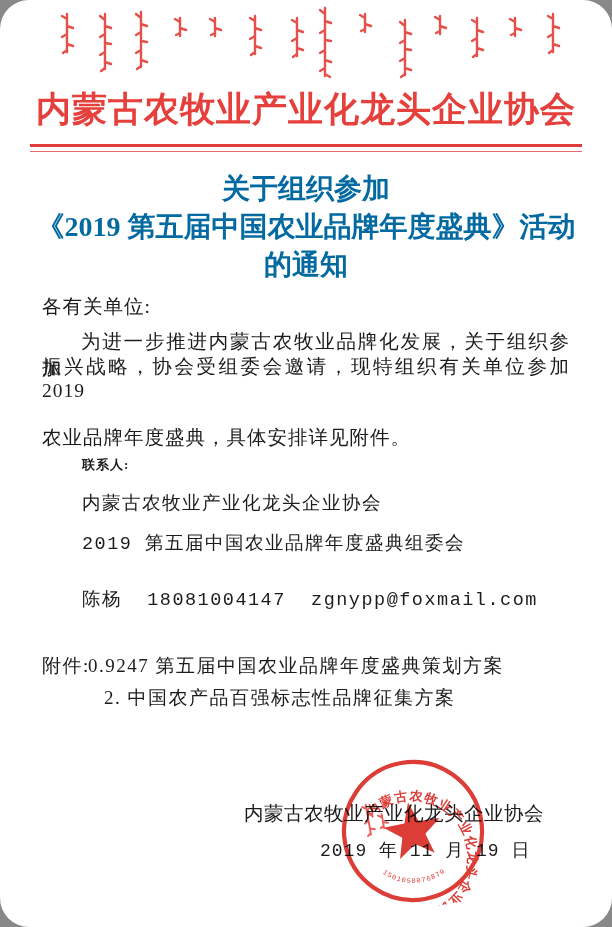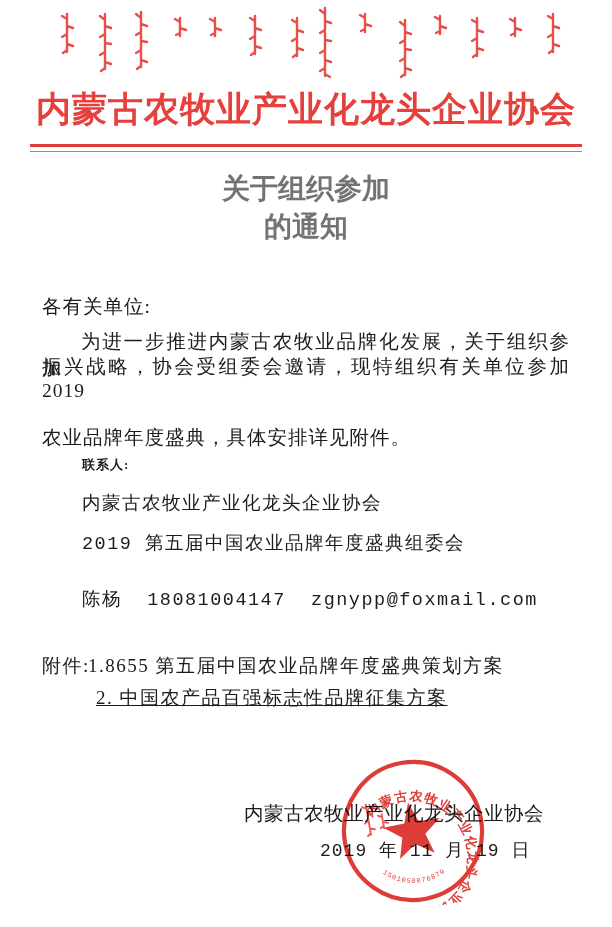--- a/index.html
+++ b/index.html
@@ -1,54 +1,54 @@
 <!DOCTYPE html>
 <html><head>
 <meta charset="utf-8">
 <style>
   html,body{margin:0;padding:0;background:#888;}
   .page{
     position:relative;width:612px;height:927px;background:#ffffff;
     margin:0 auto;overflow:hidden;
-    font-family:"Liberation Serif","DejaVu Serif",serif;color:#1c1c1c;
+    font-family:"Liberation Serif","DejaVu Serif",serif;color:#1c1c1c;border-radius:29px;
   }
   
   .mongolian{position:absolute;left:48px;top:6px;}
   .org-name{
     position:absolute;top:86px;left:0;width:612px;text-align:center;
     font-size:35px;font-weight:bold;color:#e6403c;letter-spacing:1px;white-space:nowrap;
   }
   .rule{position:absolute;left:30px;width:552px;height:0;}
   .rule-thick{top:144px;border-top:3.5px solid #df3d3b;}
   .rule-thin{top:151px;border-top:1.8px solid #e96a67;}
   
   .doc-title{
     position:absolute;top:170px;left:18px;width:576px;text-align:center;
-    font-size:28px;font-weight:bold;color:#737373;line-height:38px;
+    font-size:28px;font-weight:bold;color:#0369a1;line-height:38px;
   }
   
   .salutation{position:absolute;left:42px;top:293px;font-size:19.5px;letter-spacing:1px;text-align:center;}
   .body-line{
     position:absolute;left:42px;width:528px;font-size:19.5px;letter-spacing:1px;
     text-align:justify;
   }
   .body-line.fill{text-align-last:justify;}
   .body-line.indent{text-indent:39px;}
   .bl0{top:328px;} .bl1{top:353px;} .bl2{top:392px;} .bl3{top:424px;}
   
   .contact-label{position:absolute;left:82px;top:456px;font-size:13px;font-weight:bold;letter-spacing:1px;}
   .contact-line{
     position:absolute;left:82px;font-size:18.5px;letter-spacing:1.5px;white-space:pre;
     font-family:"Liberation Mono","Liberation Serif",monospace,serif;
   }
   .cl0{top:490px;} .cl1{top:522px;} .cl2{top:530px;} .cl3{top:586px;}
   
   .attach-label{position:absolute;left:42px;top:653px;font-size:19px;letter-spacing:1.5px;}
   .attach-item{position:absolute;font-size:19px;letter-spacing:1.5px;white-space:pre;}
-  .ai0{left:88px;top:653px;} .ai1{left:96px;top:685px;text-decoration:underline;}
+  .ai0{left:88px;top:653px;} .ai1{left:104px;top:685px;}
   
   .sig-org{
     position:absolute;left:238px;top:800px;width:312px;text-align:center;
     font-size:19.5px;letter-spacing:0.5px;white-space:nowrap;
   }
   .sig-date{
     position:absolute;left:320px;top:838px;width:190px;text-align:center;
     font-size:18px;letter-spacing:1px;white-space:nowrap;
     font-family:"Liberation Mono","Liberation Serif",monospace,serif;
   }
@@ -94,36 +94,37 @@
     <use href="#gM" x="500" y="8"></use>
   </svg>
 
   <div class="org-name">内蒙古农牧业产业化龙头企业协会</div>
 
   <div class="rule rule-thick"></div>
   <div class="rule rule-thin"></div>
 
   <div class="doc-title">
     <div>关于组织参加</div>
+    <div>《2019 第五届中国农业品牌年度盛典》活动</div>
     <div>的通知</div>
   </div>
 
   <div class="salutation">各有关单位:</div>
 
   <div class="body-line bl0 fill indent">为进一步推进内蒙古农牧业品牌化发展，关于组织参加</div>
   <div class="body-line bl1 fill">振兴战略，协会受组委会邀请，现特组织有关单位参加 2019</div>
   <div class="body-line bl3">农业品牌年度盛典，具体安排详见附件。</div>
 
   <div class="contact-label">联系人:</div>
   <div class="contact-line cl0">内蒙古农牧业产业化龙头企业协会</div>
   <div class="contact-line cl2">2019 第五届中国农业品牌年度盛典组委会</div>
   <div class="contact-line cl3">陈杨  18081004147  zgnypp@foxmail.com</div>
 
   <div class="attach-label">附件:</div>
-  <div class="attach-item ai0">1.8655 第五届中国农业品牌年度盛典策划方案</div>
+  <div class="attach-item ai0">0.9247 第五届中国农业品牌年度盛典策划方案</div>
   <div class="attach-item ai1">2. 中国农产品百强标志性品牌征集方案</div>
 
   <div class="sig-org">内蒙古农牧业产业化龙头企业协会</div>
   <div class="sig-date">2019 年 11 月 19 日</div>
 
   <svg class="stamp" width="156" height="156" viewBox="0 0 156 156" aria-hidden="true">
     <circle cx="78" cy="78" r="69" fill="none" stroke="#d92d26" stroke-width="4.2"></circle>
     <polygon fill="#d92d26" points="78,49 85.2,69.1 106.5,69.7 89.7,82.8 95.6,103.3 78,91.3 60.4,103.3 66.3,82.8 49.5,69.7 70.8,69.1"></polygon>
     <defs>
       <path id="ringPath" d="M 21,78 A 57,57 0 1 1 20.9,78.2" fill="none"></path>

